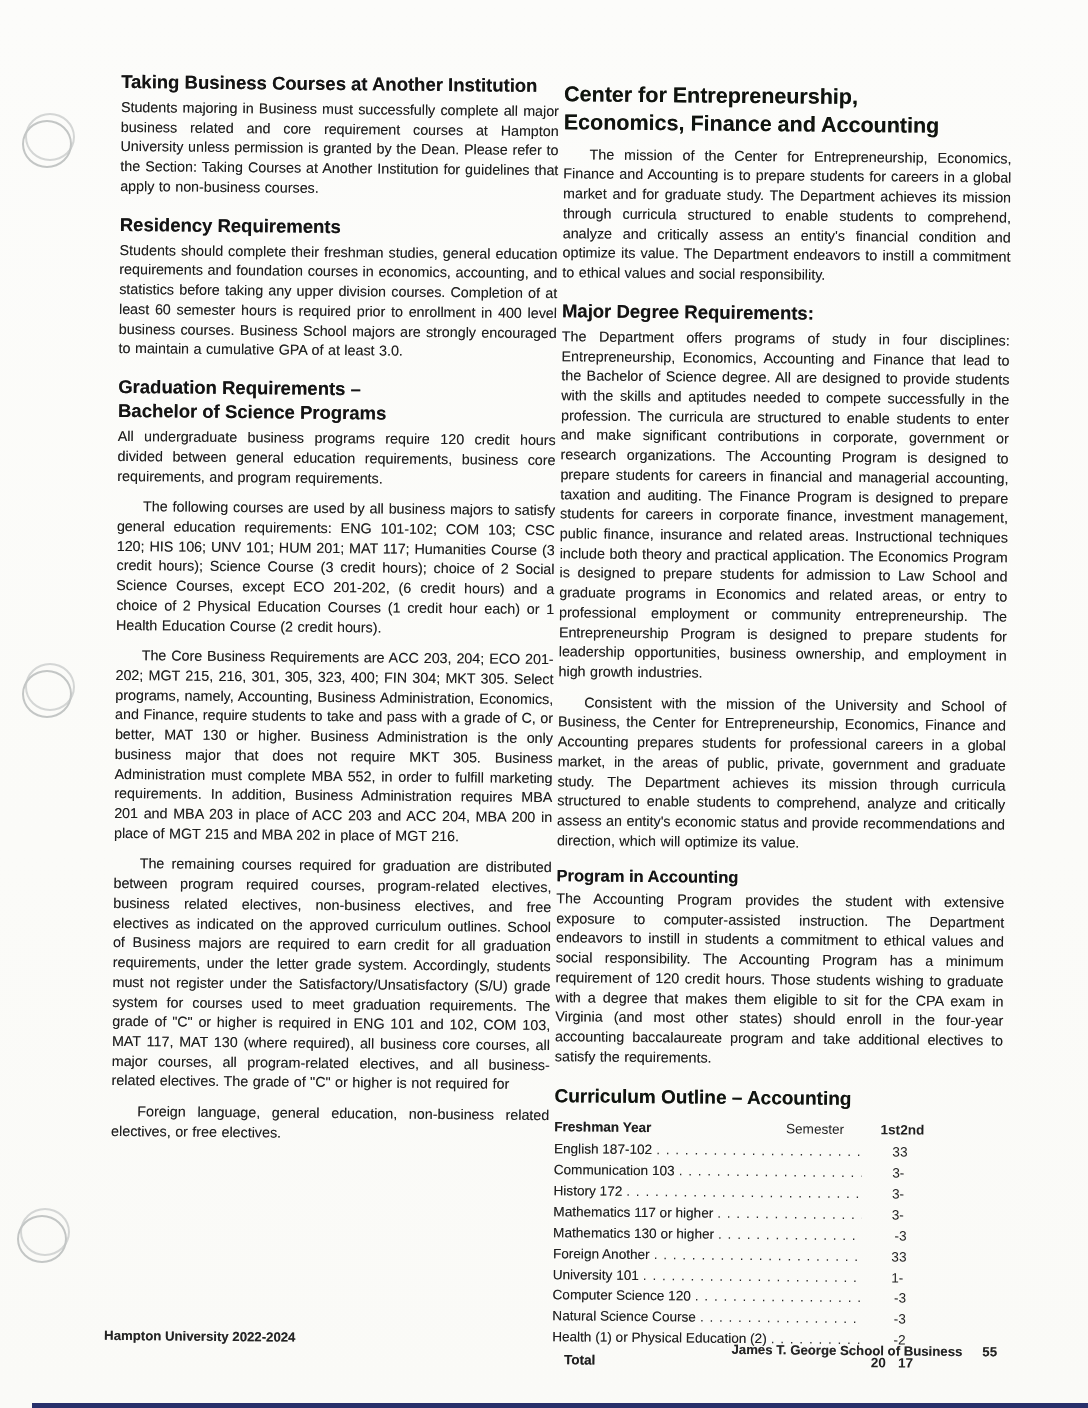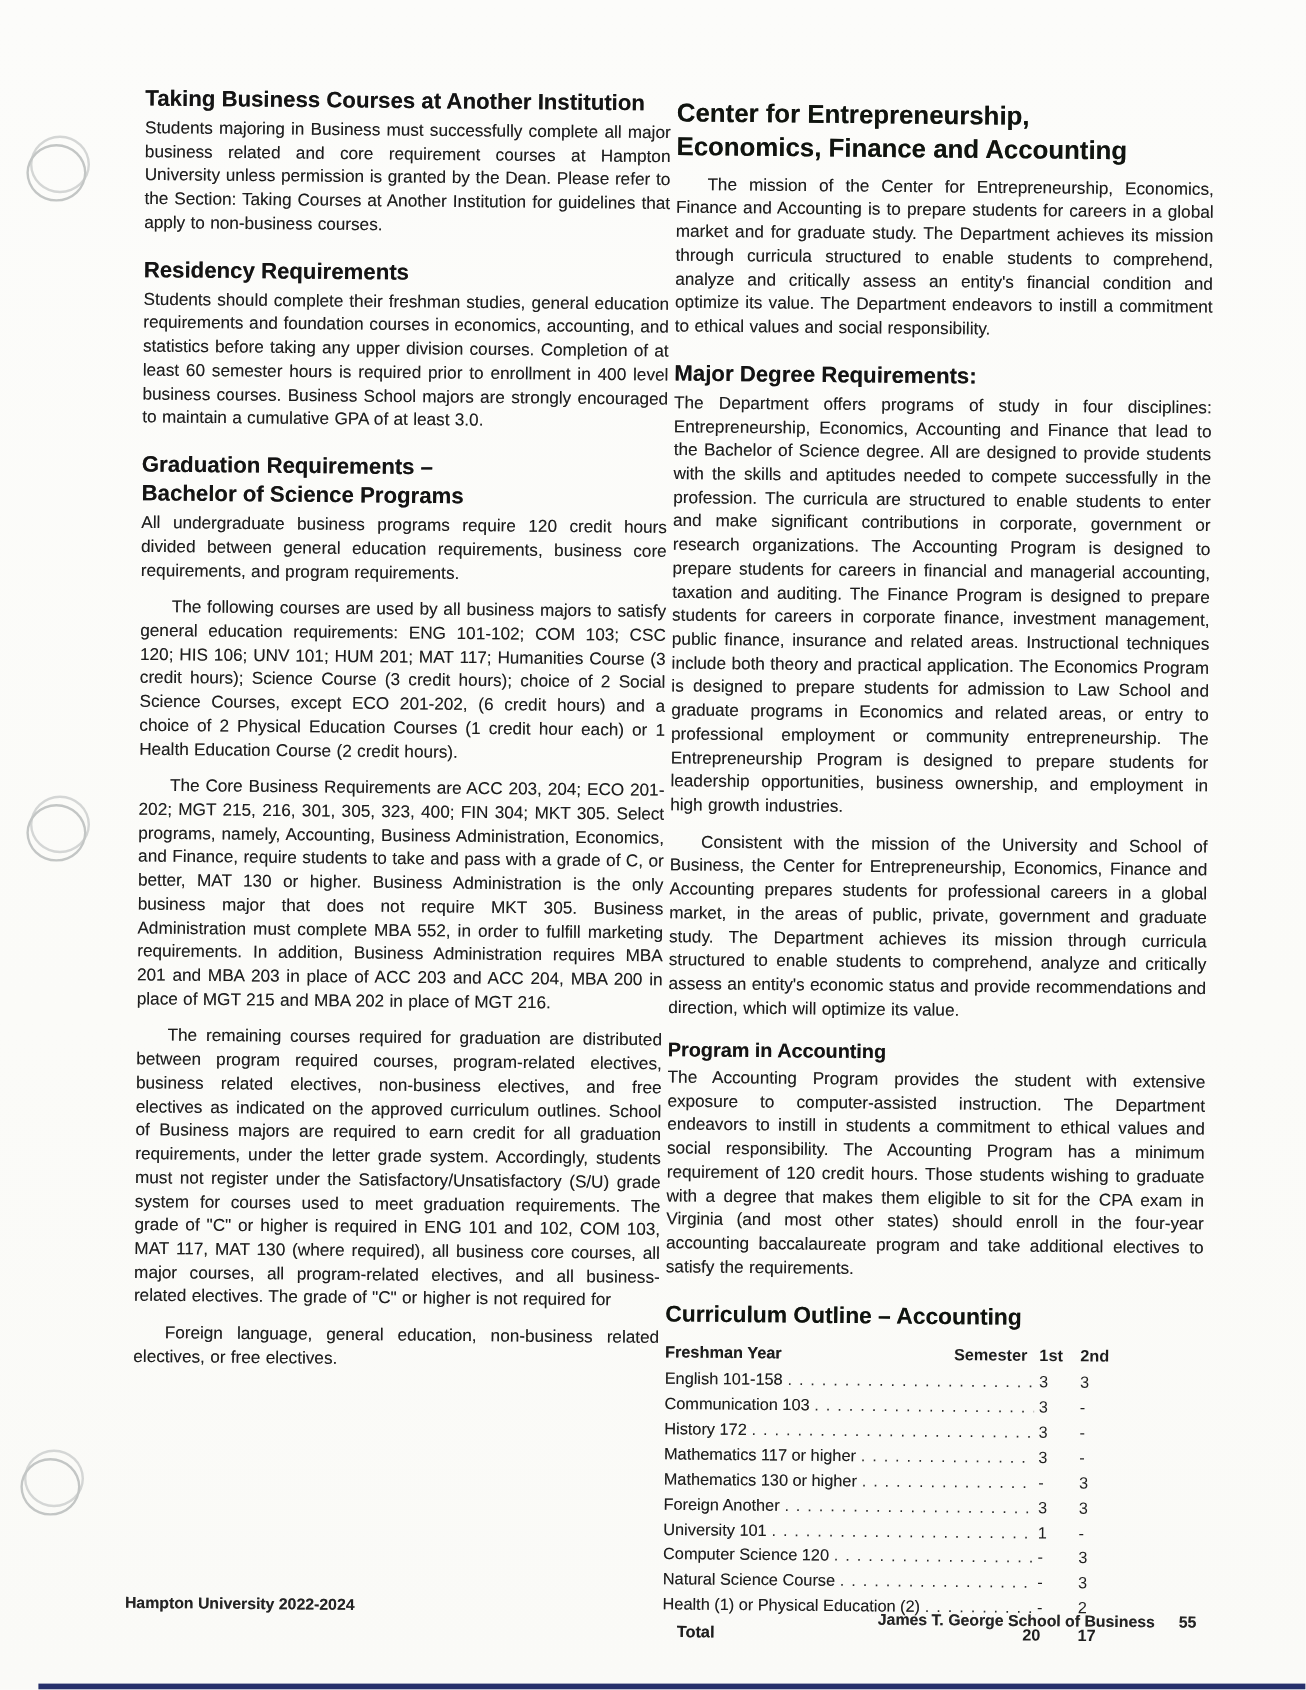--- a/index.html
+++ b/index.html
@@ -51,25 +51,25 @@
   
   .ctable{width:400px;font-size:13.6px;}
   .crow{display:flex;align-items:baseline;line-height:1.54;white-space:nowrap;}
   .crow .course{flex:none;text-shadow:0 0 0.4px rgba(45,45,45,0.55);}
   .crow .leader{flex:1 1 auto;overflow:hidden;margin:0 4px;color:#2a2a2a;}
   .crow .leader::after{
     content:". . . . . . . . . . . . . . . . . . . . . . . . . . . . . . . . . . . . . . . . . . . . . . . . . . . . . . . . . . . . . . . .";
     letter-spacing:1px;
   }
   .crow .spacer{flex:1 1 auto;}
-  .crow .v1{flex:none;width:34px;}
+  .crow .v1{flex:none;width:34px;text-align:right;}
   .crow .v2{flex:none;width:48px;text-align:left;padding-right:6px;}
   .crow.head{font-weight:bold;margin-bottom:1px;}
   .crow.head .course{flex:1;}
-  .crow.head .sem{flex:none;margin-right:10px;font-weight:bold;}
+  .crow.head .sem{flex:none;margin-right:22px;font-weight:normal;}
   .bold{font-weight:bold;margin-left:12px;}
   .crow.total{margin-top:2px;}
   
   .footer-left{
     position:absolute;left:117px;top:1332px;
     font-size:13.2px;font-weight:bold;color:#242424;
     text-shadow:0 0 0.4px rgba(45,45,45,0.5);
   }
   .footer-right{
     position:absolute;right:78px;top:1340px;
@@ -140,21 +140,21 @@
 
       <div class="ctable">
         <div class="crow head">
           <span class="course">Freshman Year</span>
           <span class="sem">Semester</span>
           <span class="v1">1st</span>
           <span class="v2">2nd</span>
         </div>
 
         <div class="crow">
-          <span class="course">English 101-158</span>
+          <span class="course">English 187-102</span>
             <span class="leader"></span>
             <span class="v1">3</span>
             <span class="v2">3</span>
         </div>
         <div class="crow">
           <span class="course">Communication 103</span>
             <span class="leader"></span>
             <span class="v1">3</span>
             <span class="v2">-</span>
         </div>

